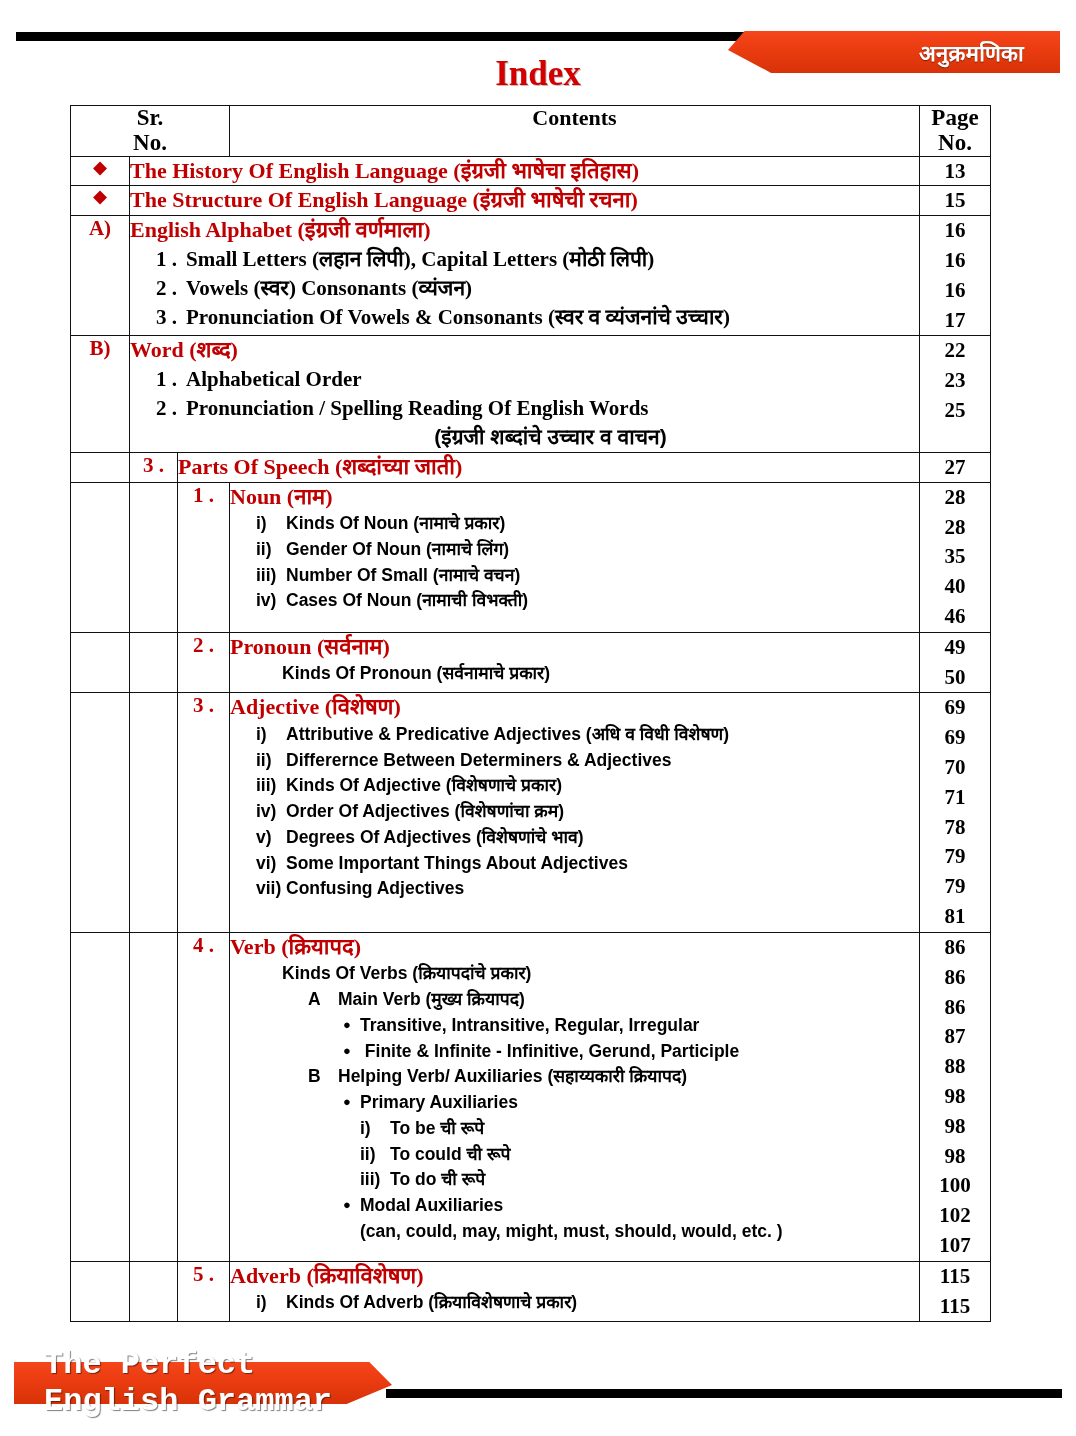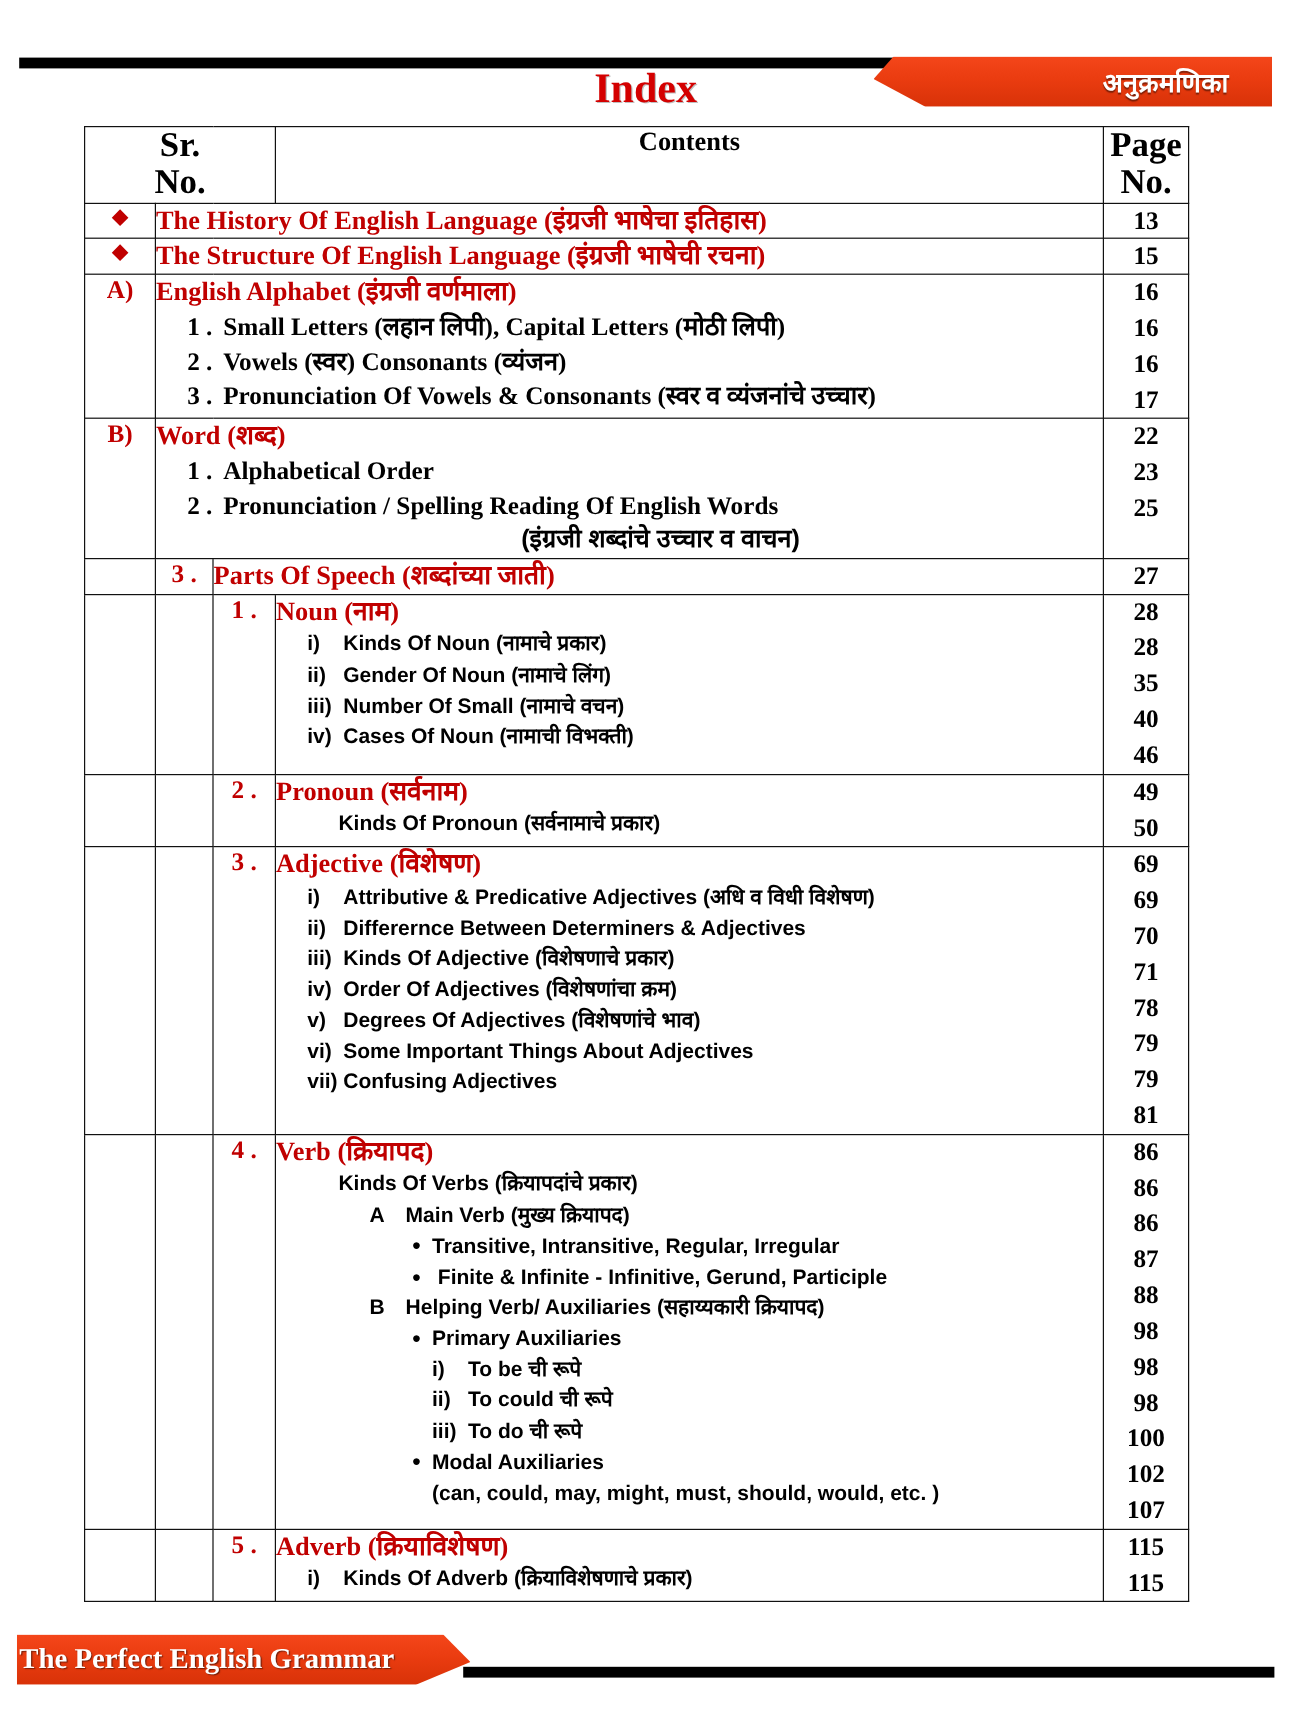--- a/index.html
+++ b/index.html
@@ -5,21 +5,21 @@
   html,body{margin:0;padding:0;}
   body{
     width:1076px;height:1436px;
     background:#ffffff;
     font-family:"Liberation Serif", serif;
     position:relative;
     overflow:hidden;
   }
 
   
-  #top-header{position:absolute;left:0;top:16px;width:906px;height:86px;}
+  #top-header{position:absolute;left:0;top:0;width:906px;height:86px;}
   .topbar-black{
     position:absolute;left:16px;top:32px;width:742px;height:9px;
     background:#000000;
   }
   .top-banner{
     position:absolute;left:728px;top:31px;width:332px;height:42px;
     background:linear-gradient(180deg,#f4461a 0%,#ea3c10 45%,#d83208 100%);
     clip-path:polygon(5% 0%, 100% 0%, 100% 100%, 13% 100%, 0% 45%);
     box-shadow:0 2px 3px rgba(0,0,0,.35);
   }
@@ -55,21 +55,21 @@
     vertical-align:top;
   }
   .col-sr{width:59px;}
   .col-l2{width:48px;}
   .col-l3{width:52px;}
   .col-content{width:690px;}
   .col-page{width:71px;}
 
   thead th{
     text-align:center;
-    font-size:29px;font-weight:bold;
+    font-size:23px;font-weight:bold;
     color:#000;
     font-family:"Liberation Serif", serif;
     line-height:1.08;
     padding:4px 0 5px 0;
   }
   thead th.th-contents{font-size:22px;}
 
   
   .cell-mark{
     text-align:center;
@@ -123,23 +123,23 @@
   #page-footer{position:absolute;left:0;top:1358px;width:1076px;height:50px;}
   .footer-banner{
     position:absolute;left:14px;top:4px;width:378px;height:42px;
     background:linear-gradient(180deg,#f4461a 0%,#ea3c10 45%,#d83208 100%);
     clip-path:polygon(0% 0%, 94% 0%, 100% 55%, 88% 100%, 0% 100%);
     box-shadow:0 2px 3px rgba(0,0,0,.35);
   }
   .footer-banner-label{
     position:absolute;left:14px;top:4px;width:378px;height:42px;
     display:flex;align-items:center;
-    padding-left:2px;box-sizing:border-box;
-    color:#ffffff;font-size:24px;font-weight:bold;
-    font-family:Liberation Serif, serif;
+    padding-left:30px;box-sizing:border-box;
+    color:#ffffff;font-size:32px;font-weight:bold;
+    font-family:Liberation Mono, monospace;
     text-shadow:1px 1px 1px rgba(0,0,0,.5);
   }
   .footer-black{
     position:absolute;left:386px;top:31px;width:676px;height:9px;
     background:#000000;
   }
 </style>
 </head>
 <body>
 

